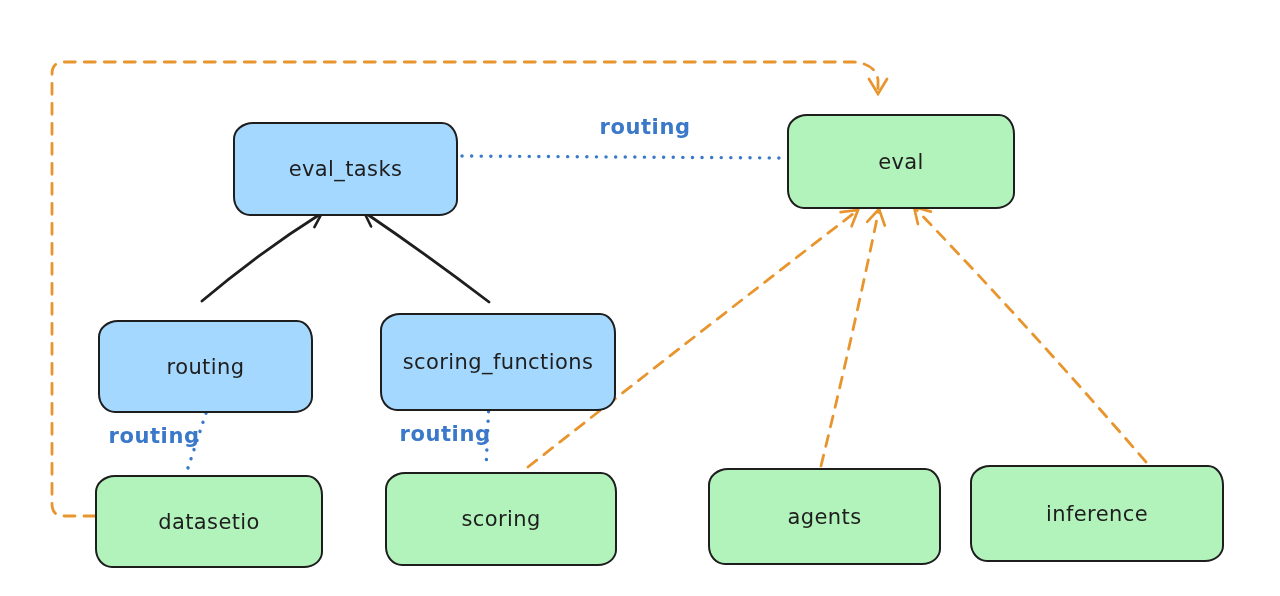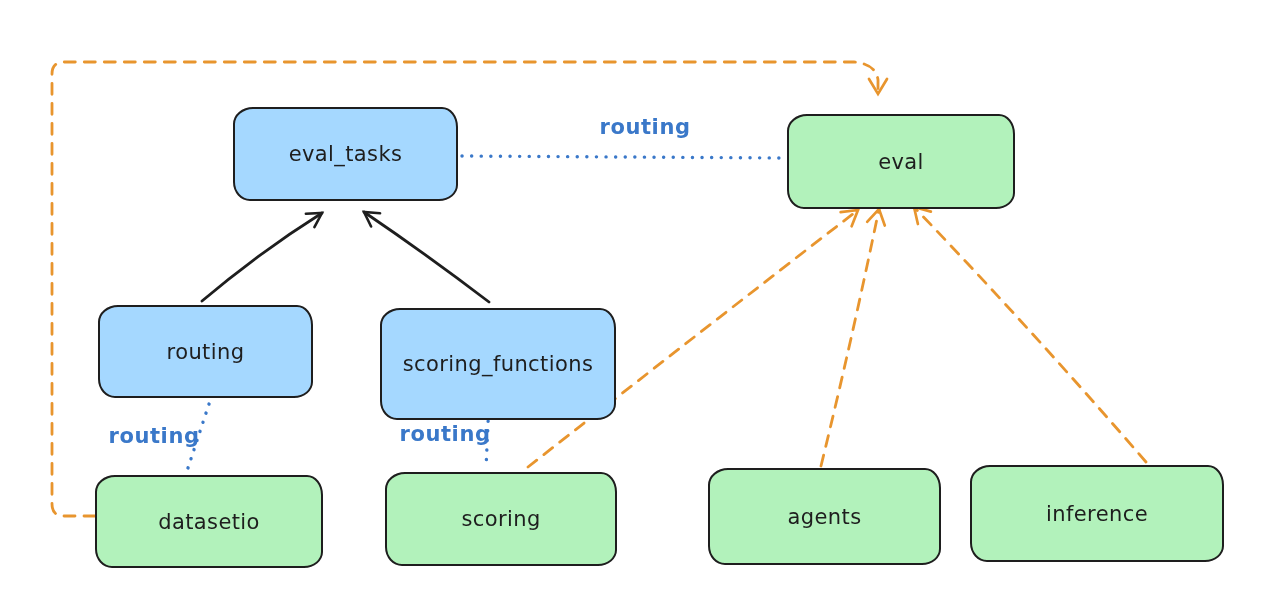--- a/index.html
+++ b/index.html
@@ -28,21 +28,21 @@
 
   .node {
     position: absolute;
     box-sizing: border-box;
     border: 2.6px solid var(--stroke-dark);
     display: flex;
     align-items: center;
     justify-content: center;
     border-radius: 20px 16px 19px 17px / 17px 20px 16px 19px;
   }
-  .node.blue  { background: var(--node-blue); }
+  .node.blue  { background: var(--node-blue); margin-top: 15px; }
   .node.green { background: var(--node-green); }
   .node-label {
     font-size: 21px;
     color: var(--stroke-dark);
     letter-spacing: 0.4px;
     white-space: nowrap;
   }
   .edge-label {
     position: absolute;
     text-align: center;
@@ -86,21 +86,21 @@
   </div>
 
   <div class="node green" style="left:787px; top:114px; width:228px; height:95px">
     <span class="node-label">eval</span>
   </div>
 
   <div class="node blue" style="left:98px; top:305px; width:215px; height:93px">
     <span class="node-label">routing</span>
   </div>
 
-  <div class="node blue" style="left:380px; top:308px; width:236px; height:112px">
+  <div class="node blue" style="left:380px; top:298px; width:236px; height:98px">
     <span class="node-label">scoring_functions</span>
   </div>
 
   <div class="node green" style="left:95px; top:475px; width:228px; height:93px">
     <span class="node-label">datasetio</span>
   </div>
 
   <div class="node green" style="left:708px; top:468px; width:233px; height:97px">
     <span class="node-label">agents</span>
   </div>

